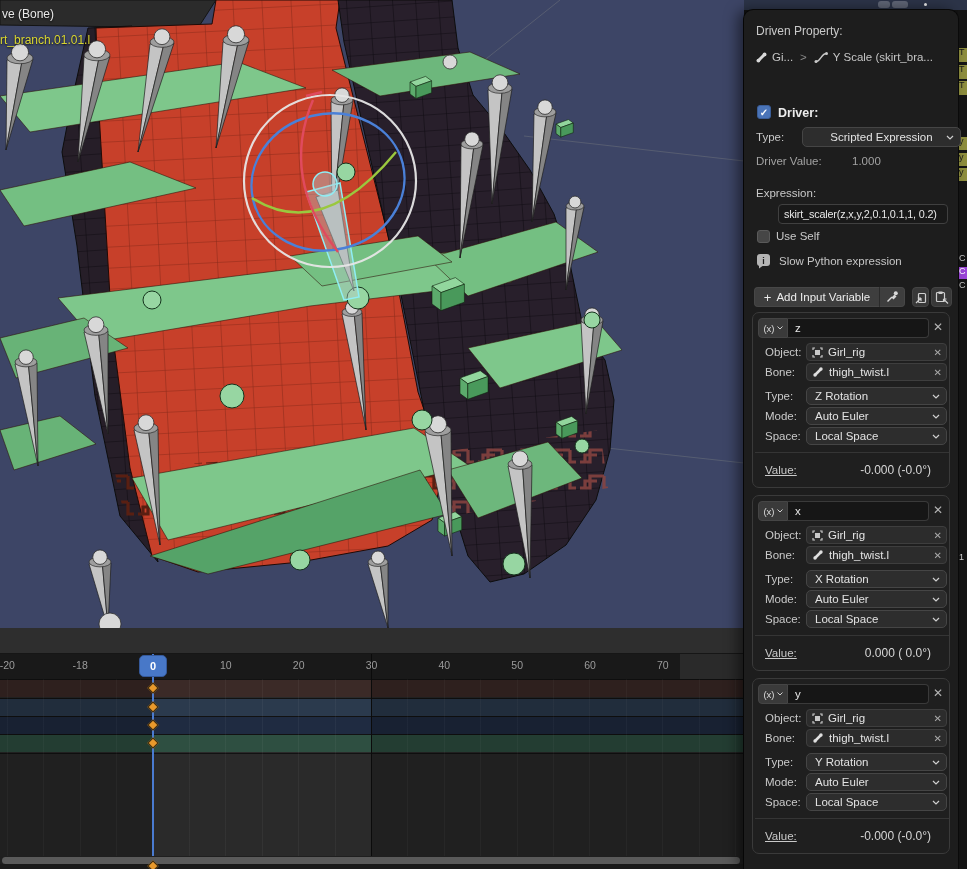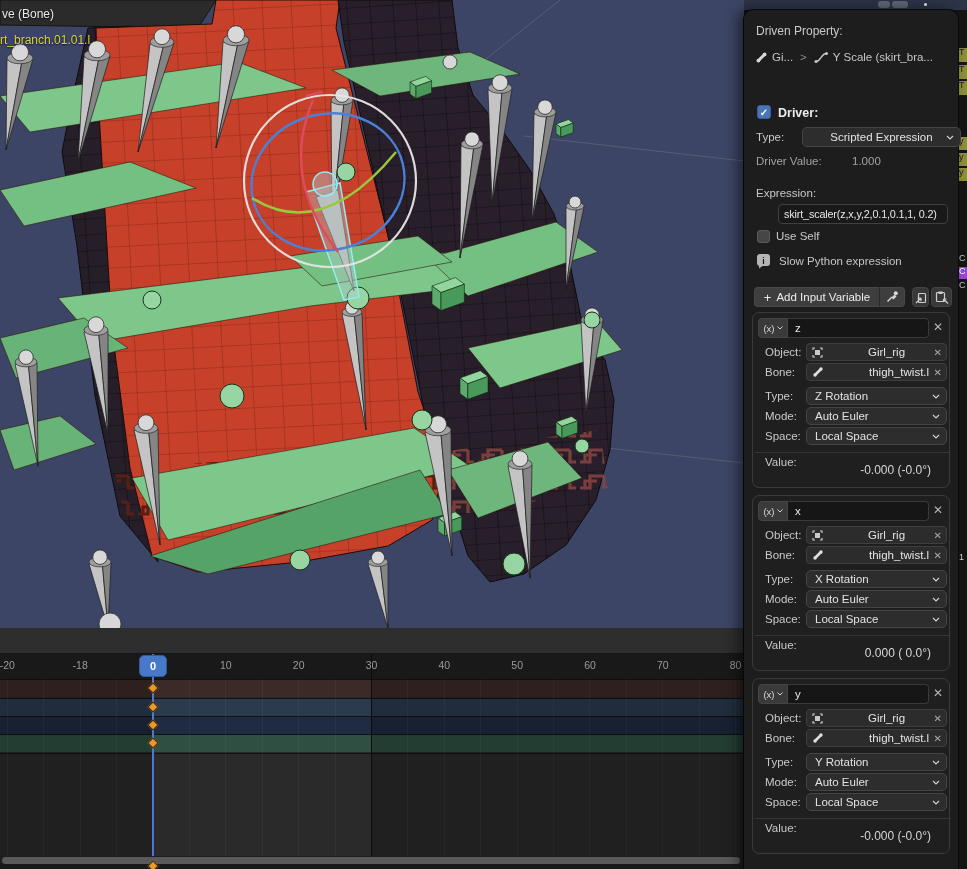--- a/index.html
+++ b/index.html
@@ -12,21 +12,21 @@
   #viewport svg { display:block; }
   .vp-overlay { position:absolute; left:2px; font-size:12px; line-height:14px; white-space:nowrap;
     text-shadow:0 1px 2px rgba(0,0,0,.8); }
   #vp-line1 { top:7px; color:#e9e9e9; }
   #vp-line2 { top:33px; color:#d8d531; left:0; }
 
   
   #timeline { position:absolute; left:0; top:628px; width:744px; height:241px; background:#2a2a2a; }
   #tl-header { position:absolute; left:0; top:0; width:744px; height:26px; background:#2e2e2e;
     border-bottom:1px solid #161616; }
-  #tl-ruler { position:absolute; left:0; top:26px; width:744px; height:25px; background:#191919; overflow:hidden; }
+  #tl-ruler { position:absolute; left:0; top:26px; width:680px; height:25px; background:#191919; overflow:hidden; }
   .ruler-label { position:absolute; top:5px; transform:translateX(-50%); font-size:10.5px; color:#9b9b9b; }
   .tl-row { position:absolute; left:0; width:744px; height:18px; border-top:1px solid #121212; }
   #row-1 { top:51px;  background:#3b2a27; }
   #row-2 { top:70px;  background:#2b3a4d; }
   #row-3 { top:88px;  background:#1f2b41; }
   #row-4 { top:106px; background:#2e4f41; }
   #tl-body { position:absolute; left:0; top:125px; width:744px; height:103px; background:#2a2a2a;
     border-top:1px solid #121212; }
   #tl-gridlines { position:absolute; left:0; top:51px; width:744px; height:177px;
     background-image:repeating-linear-gradient(90deg, rgba(210,210,210,.05) 0 1px, transparent 1px 36.4px);
@@ -63,21 +63,21 @@
   .abs { position:absolute; }
   .lbl { color:#c9c9c9; white-space:nowrap; }
   .dim { color:#a2a2a2; }
   .white { color:#ececec;font-weight:bold; }
 
   .dropdown { position:absolute; height:20px; background:#2d2d2d; border:1px solid #454545; border-radius:5px;
     display:flex; align-items:center; color:#e2e2e2; }
   .dropdown.centered { justify-content:center; }
   .dropdown .chev { position:absolute; right:6px; }
   .field { position:absolute; height:18px; background:#2c2c2c; border:1px solid #3e3e3e; border-radius:4px;
-    display:flex; align-items:center; color:#e4e4e4;gap:40px; }
+    display:flex; align-items:center; color:#e4e4e4; }
   .field .x-btn { position:absolute; right:4px; color:#aaa; font-size:10px; cursor:default; }
   .chev svg, .icon svg { display:block; }
 
   #driver-checkbox { position:absolute; left:13px; top:95px; width:14px; height:14px; background:#4a74b8;
     border:1px solid #3a5d97; border-radius:3px; color:#fff; font-size:10px; font-weight:bold;
     display:flex; align-items:center; justify-content:center; }
   #use-self-checkbox { position:absolute; left:13px; top:220px; width:13px; height:13px; background:#464646;
     border:1px solid #5a5a5a; border-radius:3px; }
 
   #expr-field { position:absolute; left:10px; top:194px; width:170px; height:20px; background:#191919;
@@ -104,21 +104,21 @@
     border:1px solid #3a3a3a; border-left:none; border-radius:0 4px 4px 0; display:flex; align-items:center;
     padding-left:7px; color:#e6e6e6; }
   .var-del { position:absolute; right:6px; top:8px; color:#b4b4b4; font-size:12px; line-height:12px; }
   .vlbl { position:absolute; left:12px; font-size:11.5px; color:#c9c9c9; }
   .vfield { left:53px; width:141px; }
   .vfield .f-icon { margin-left:5px; margin-right:5px; }
   .vfield .f-text { white-space:nowrap; overflow:hidden; }
   .vdrop { left:53px; width:141px; height:18px; padding-left:8px; }
   .var-divider { position:absolute; left:2px; top:139px; width:194px; height:1px; background:#353535; }
   .vvalue { position:absolute; right:18px; top:150px; width:150px; text-align:right; color:#d6d6d6; font-size:12px;margin-left:8px; }
-  .vvalue-lbl { top:143px; }
+  .vvalue-lbl { top:151px;text-decoration:underline; }
 
   #breadcrumb { position:absolute; left:11px; top:39px; width:196px; height:16px; display:flex;
     align-items:center; gap:4px; color:#c6c6c6; font-size:11.5px; white-space:nowrap; overflow:hidden; }
   #breadcrumb .sep { color:#8a8a8a; padding:0 3px; }
   #info-row { position:absolute; left:12px; top:243px; display:flex; align-items:center; gap:8px; color:#c6c6c6; }
 </style>
 </head>
 <body>
 
 <div id="stage">

